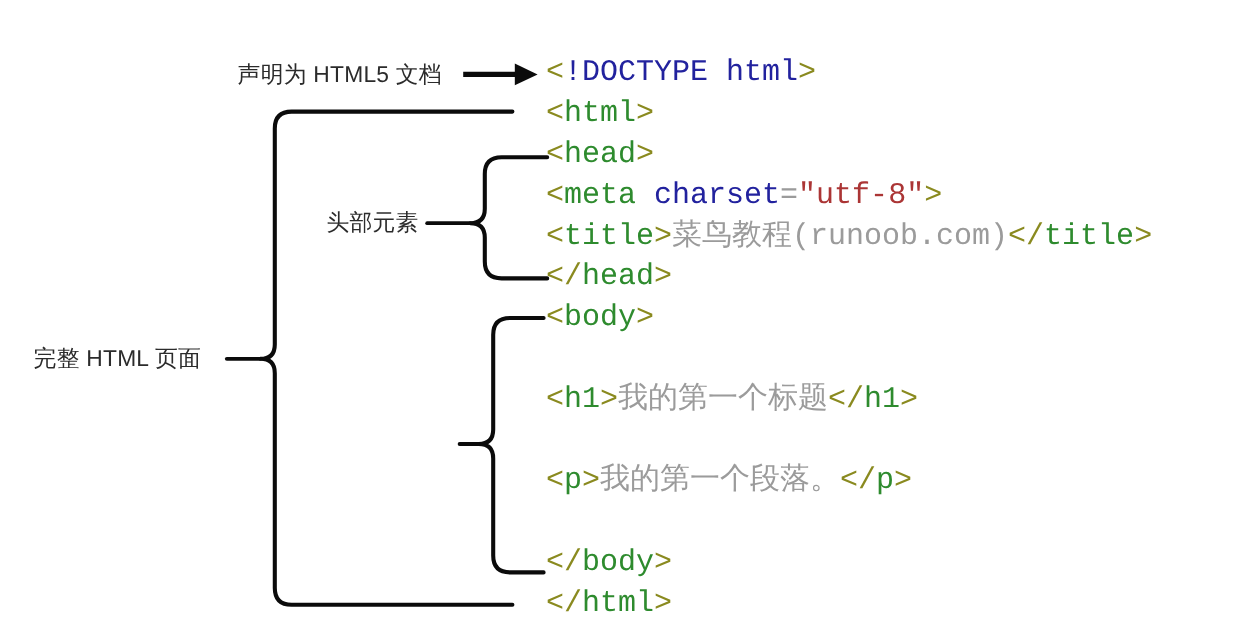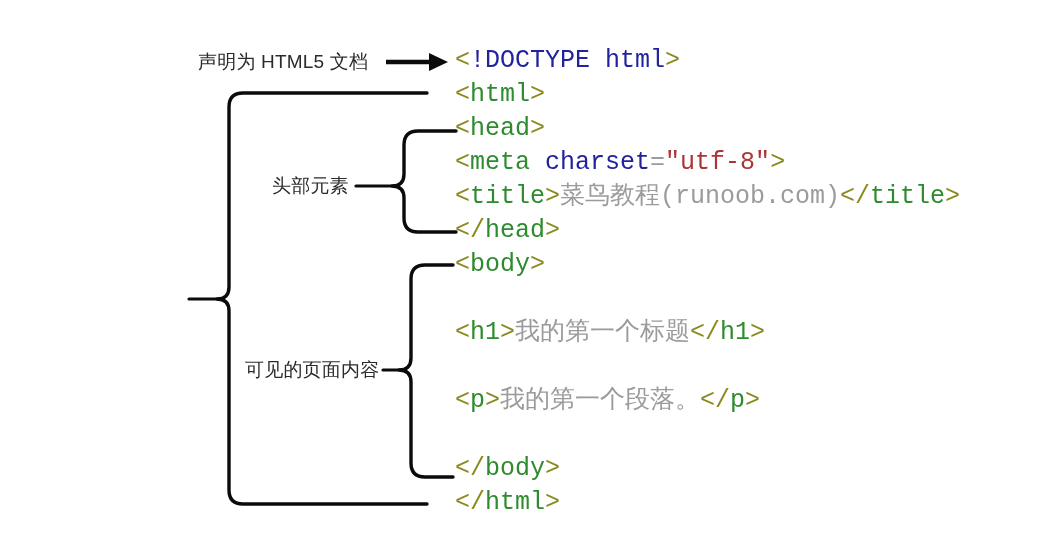--- a/index.html
+++ b/index.html
@@ -75,18 +75,18 @@
     <line class="connector" x1="356" y1="186" x2="392" y2="186" style="stroke: rgb(11, 11, 11);"></line>
 
     <path class="brace" d="M 453,265 L 425,265 Q 411,265 411,279 L 411,358 Q 411,370 399,370 Q 411,370 411,382 L 411,463 Q 411,477 425,477 L 453,477" style="stroke: rgb(11, 11, 11);"></path>
     <line class="connector" x1="383" y1="370" x2="399" y2="370" style="stroke: rgb(11, 11, 11);"></line>
   </svg>
 
   <div class="diagram-label" style="left: 198px; top: 62px; color: rgb(43, 43, 43);">声明为 HTML5 文档</div>
 
   <div class="diagram-label" style="left: 272px; top: 186px; color: rgb(43, 43, 43);">头部元素</div>
 
+  <div class="diagram-label" style="left: 28px; top: 299px; color: rgb(43, 43, 43);">完整 HTML 页面</div>
 
-  <div class="diagram-label" style="left: 245px; top: 370px; color: rgb(43, 43, 43);">可见的页面内容</div>
 
   <div class="code-block"><div class="code-line"><span style="color: rgb(138, 138, 31);">&lt;</span><span style="color: rgb(34, 34, 158);">!DOCTYPE html</span><span style="color: rgb(138, 138, 31);">&gt;</span></div><div class="code-line"><span style="color: rgb(138, 138, 31);">&lt;</span><span style="color: rgb(46, 139, 46);">html</span><span style="color: rgb(138, 138, 31);">&gt;</span></div><div class="code-line"><span style="color: rgb(138, 138, 31);">&lt;</span><span style="color: rgb(46, 139, 46);">head</span><span style="color: rgb(138, 138, 31);">&gt;</span></div><div class="code-line"><span style="color: rgb(138, 138, 31);">&lt;</span><span style="color: rgb(46, 139, 46);">meta</span><span style="color: rgb(155, 155, 155);"> </span><span style="color: rgb(34, 34, 158);">charset</span><span style="color: rgb(155, 155, 155);">=</span><span style="color: rgb(171, 53, 53);">"utf-8"</span><span style="color: rgb(138, 138, 31);">&gt;</span></div><div class="code-line"><span style="color: rgb(138, 138, 31);">&lt;</span><span style="color: rgb(46, 139, 46);">title</span><span style="color: rgb(138, 138, 31);">&gt;</span><span style="color: rgb(155, 155, 155);">菜鸟教程(runoob.com)</span><span style="color: rgb(138, 138, 31);">&lt;/</span><span style="color: rgb(46, 139, 46);">title</span><span style="color: rgb(138, 138, 31);">&gt;</span></div><div class="code-line"><span style="color: rgb(138, 138, 31);">&lt;/</span><span style="color: rgb(46, 139, 46);">head</span><span style="color: rgb(138, 138, 31);">&gt;</span></div><div class="code-line"><span style="color: rgb(138, 138, 31);">&lt;</span><span style="color: rgb(46, 139, 46);">body</span><span style="color: rgb(138, 138, 31);">&gt;</span></div><div class="code-line">&nbsp;</div><div class="code-line"><span style="color: rgb(138, 138, 31);">&lt;</span><span style="color: rgb(46, 139, 46);">h1</span><span style="color: rgb(138, 138, 31);">&gt;</span><span style="color: rgb(155, 155, 155);">我的第一个标题</span><span style="color: rgb(138, 138, 31);">&lt;/</span><span style="color: rgb(46, 139, 46);">h1</span><span style="color: rgb(138, 138, 31);">&gt;</span></div><div class="code-line">&nbsp;</div><div class="code-line"><span style="color: rgb(138, 138, 31);">&lt;</span><span style="color: rgb(46, 139, 46);">p</span><span style="color: rgb(138, 138, 31);">&gt;</span><span style="color: rgb(155, 155, 155);">我的第一个段落。</span><span style="color: rgb(138, 138, 31);">&lt;/</span><span style="color: rgb(46, 139, 46);">p</span><span style="color: rgb(138, 138, 31);">&gt;</span></div><div class="code-line">&nbsp;</div><div class="code-line"><span style="color: rgb(138, 138, 31);">&lt;/</span><span style="color: rgb(46, 139, 46);">body</span><span style="color: rgb(138, 138, 31);">&gt;</span></div><div class="code-line"><span style="color: rgb(138, 138, 31);">&lt;/</span><span style="color: rgb(46, 139, 46);">html</span><span style="color: rgb(138, 138, 31);">&gt;</span></div></div>
 
 </div>
 
 </body></html>

